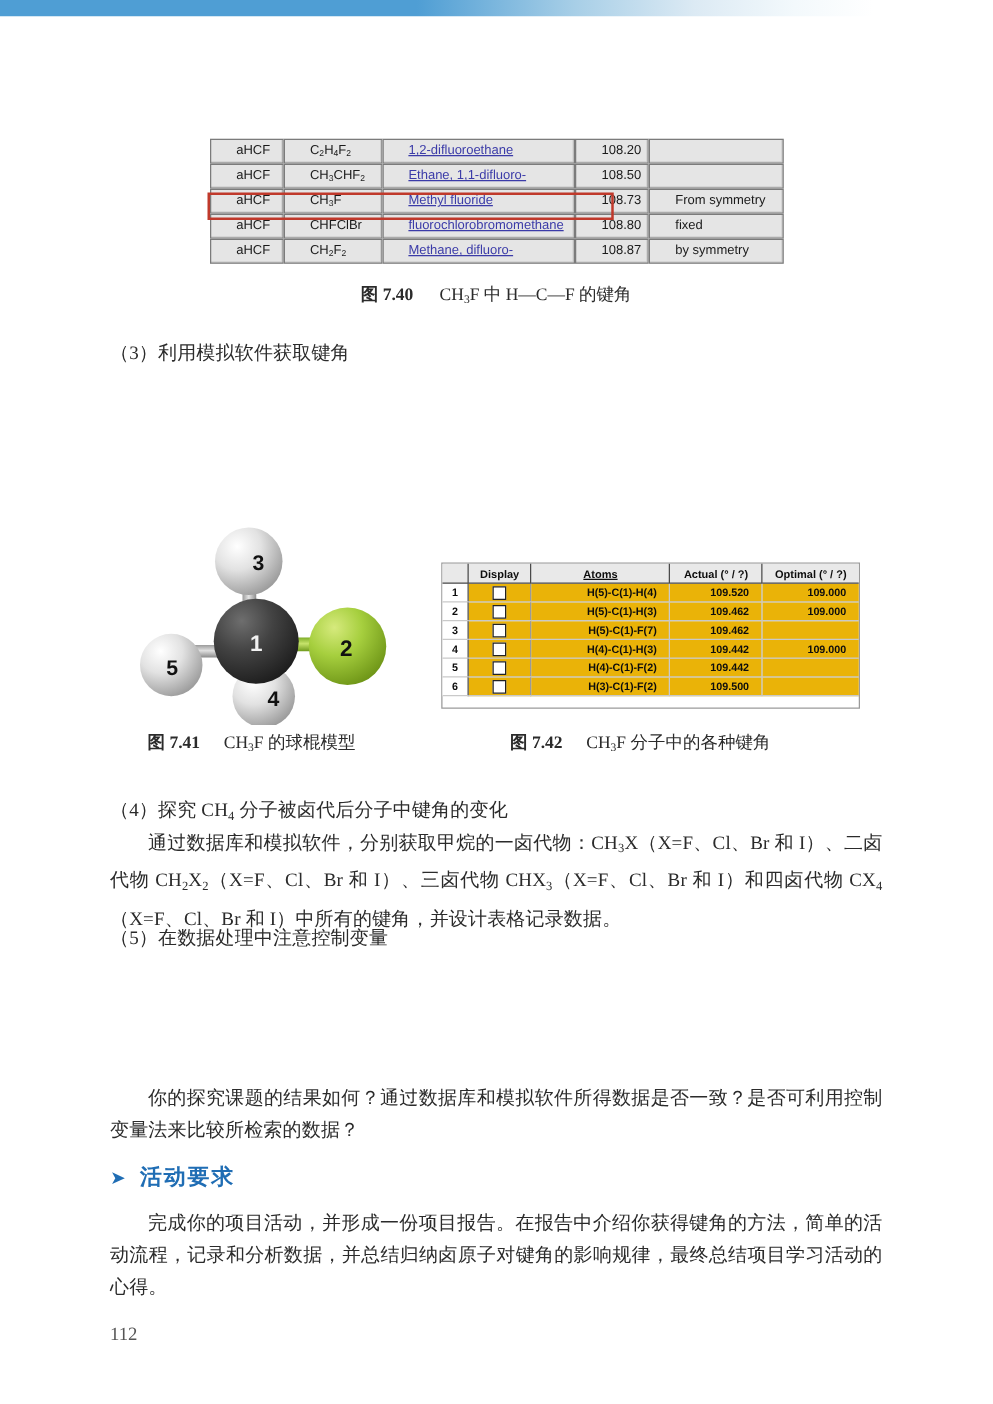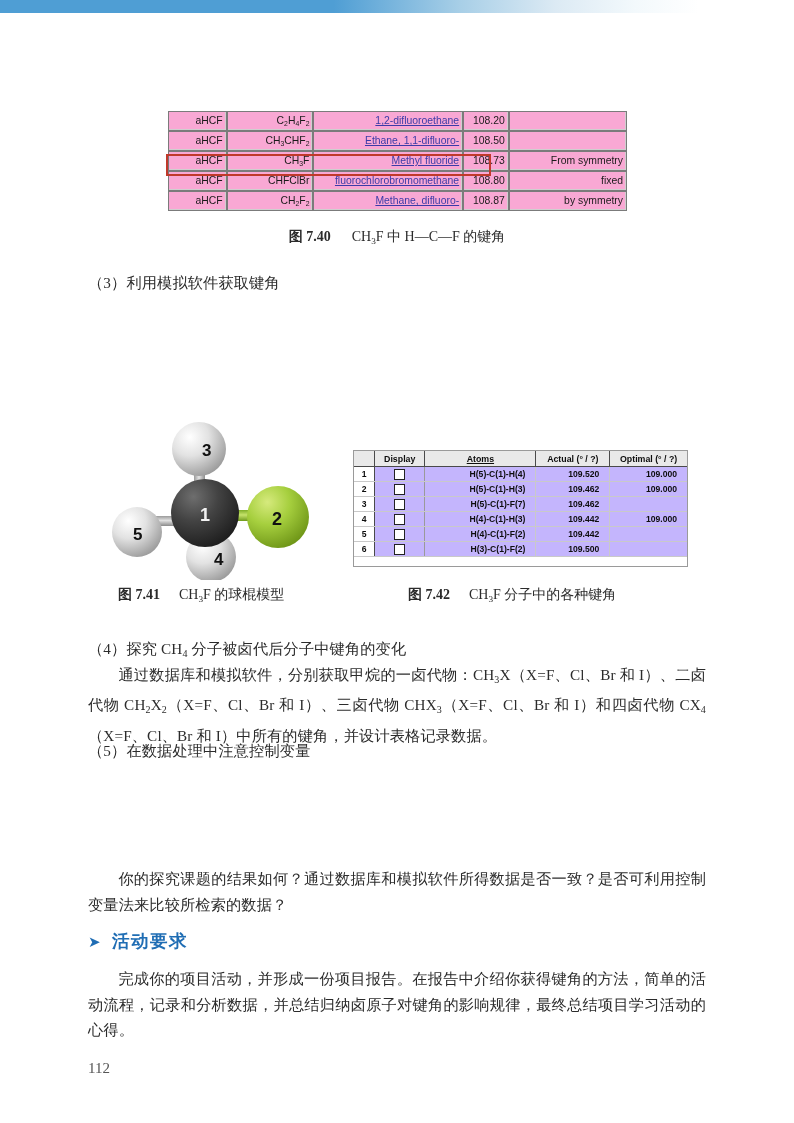--- a/index.html
+++ b/index.html
@@ -66,27 +66,26 @@
     border-collapse: separate;
     border-spacing: 0;
     width: 100%;
     font-family: "Liberation Sans", "DejaVu Sans", sans-serif;
     font-size: 10.4px;
     color: #1a1a1a;
     background: #fff;
   }
   table.db td {
     border: 1px solid #7b7b7b;
-    padding: 1px 3px 2px 0;
+    padding: 1px 3px 2px 20px;
     height: 15px;
     vertical-align: middle;
     white-space: nowrap;
-    background: #f9a8d4;
+    background: #e5e5e5;
     box-shadow: inset -1px -1px 0 #cfcfcf;
-    text-align: right;
   }
   table.db td.c-tag   { width: 58px; }
   table.db td.c-form  { width: 88px; }
   table.db td.c-name  { width: 148px; }
   table.db td.c-val   { width: 42px; }
   table.db td.c-note  { width: 120px; }
   .lnk {
     color: #3b3ba8;
     text-decoration: underline;
   }
@@ -152,21 +151,21 @@
   table.app th.h-num { width: 15px; border-left: none; background:#e9e9e9;}
   table.app th.h-disp { width: 48px; margin-top: 36px; }
   table.app th.h-atoms { width: 120px; text-decoration: underline; }
   table.app th.h-act { width: 73px; }
   table.app th.h-opt { width: 76px; border-right: none; margin-top: 21px;}
   table.app td {
     border: 1px solid #c9c9c9;
     height: 14px;
     padding: 0 4px;
     white-space: nowrap;
-    background: #c4b5fd;
+    background: #eab308;
   }
   table.app td.num {
     width: 15px;
     text-align: center;
     font-weight: bold;
     border-left: none;
     border-right: 1px solid #4a4a4a;
     background: #fff;
   }
   table.app td.disp { text-align: center; border-left:none; border-right: 1px solid #9a9a9a;}

